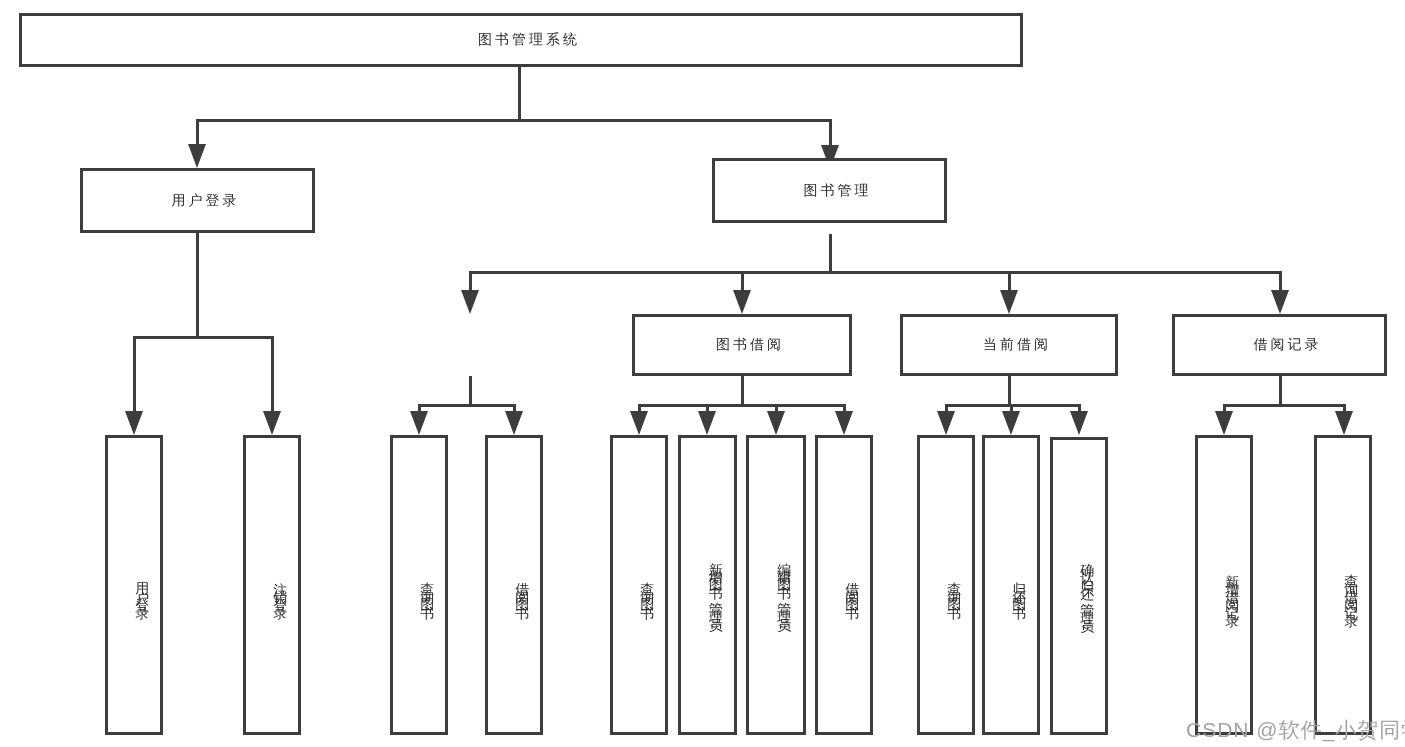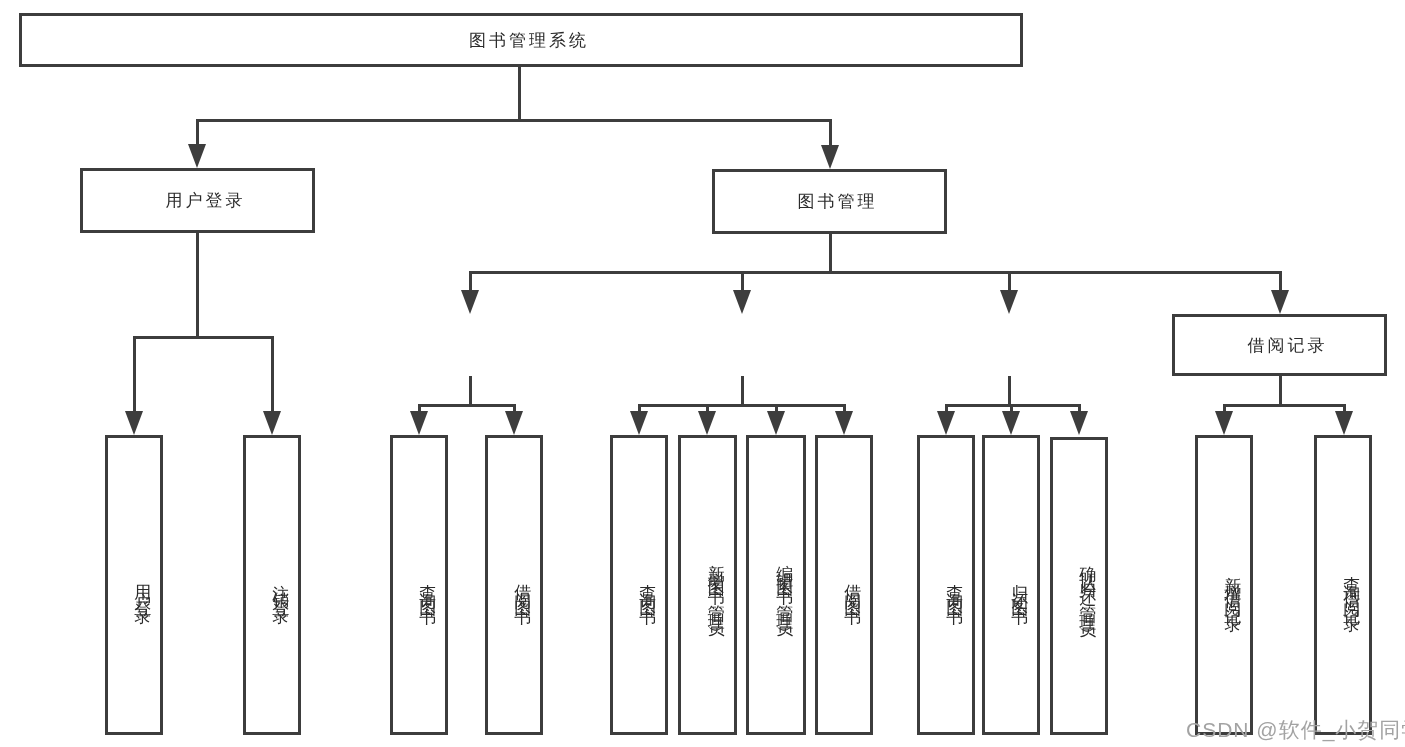--- a/index.html
+++ b/index.html
@@ -19,21 +19,21 @@
   }
   .box, .vbox {
     position: absolute;
     box-sizing: border-box;
     border: 3px solid var(--line);
     background: #fff;
     color: var(--text);
     display: flex;
     align-items: center;
     justify-content: center;
-    font-size: 17px;
+    font-size: 14px;
     letter-spacing: 3px;
     z-index: 2;
     text-align: center;
     padding-left: 16px;
   }
   .vbox {
     writing-mode: vertical-rl;
     text-orientation: mixed;
     letter-spacing: 8px;
     line-height: 1.1;
@@ -73,40 +73,42 @@
   <div class="box" style="left:19px; top:13px; width:1004px; height:54px;">图书管理系统</div>
 
   <div class="vl" style="left:518px; top:67px; height:53px;"></div>
   <div class="hl" style="left:196px; top:119px; width:636px;"></div>
   <div class="vl" style="left:196px; top:119px; height:28px;"></div>
   <div class="arr" style="left:188px; top:144px;"></div>
   <div class="vl" style="left:829px; top:119px; height:28px;"></div>
   <div class="arr" style="left:821px; top:145px;"></div>
 
   <div class="box" style="left:80px; top:168px; width:235px; height:65px;">用户登录</div>
-  <div class="box" style="left:712px; top:169px; width:235px; height:65px;">图书管理</div>
+  <div class="box" style="left:712px; top:158px; width:235px; height:65px;">图书管理</div>
 
   <div class="vl" style="left:196px; top:233px; height:105px;"></div>
   <div class="hl" style="left:133px; top:336px; width:141px;"></div>
   <div class="vl" style="left:133px; top:336px; height:78px;"></div>
   <div class="arr" style="left:125px; top:411px;"></div>
   <div class="vl" style="left:271px; top:336px; height:78px;"></div>
   <div class="arr" style="left:263px; top:411px;"></div>
 
   <div class="vl" style="left:829px; top:234px; height:40px;"></div>
   <div class="hl" style="left:469px; top:271px; width:813px;"></div>
   <div class="vl" style="left:469px; top:271px; height:22px;"></div>
   <div class="arr" style="left:461px; top:290px;"></div>
   <div class="vl" style="left:741px; top:271px; height:22px;"></div>
   <div class="arr" style="left:733px; top:290px;"></div>
   <div class="vl" style="left:1008px; top:271px; height:22px;"></div>
   <div class="arr" style="left:1000px; top:290px;"></div>
   <div class="vl" style="left:1279px; top:271px; height:22px;"></div>
   <div class="arr" style="left:1271px; top:290px;"></div>
 
+  <div class="box" style="left:632px; top:314px; width:220px; height:62px;">图书借阅</div>
+  <div class="box" style="left:900px; top:314px; width:218px; height:62px;">当前借阅</div>
   <div class="box" style="left:1172px; top:314px; width:215px; height:62px;">借阅记录</div>
 
   <div class="vl" style="left:469px; top:376px; height:31px;"></div>
   <div class="hl" style="left:418px; top:404px; width:98px;"></div>
   <div class="vl" style="left:418px; top:404px; height:10px;"></div>
   <div class="arr" style="left:410px; top:411px;"></div>
   <div class="vl" style="left:513px; top:404px; height:10px;"></div>
   <div class="arr" style="left:505px; top:411px;"></div>
 
   <div class="vl" style="left:741px; top:376px; height:31px;"></div>

